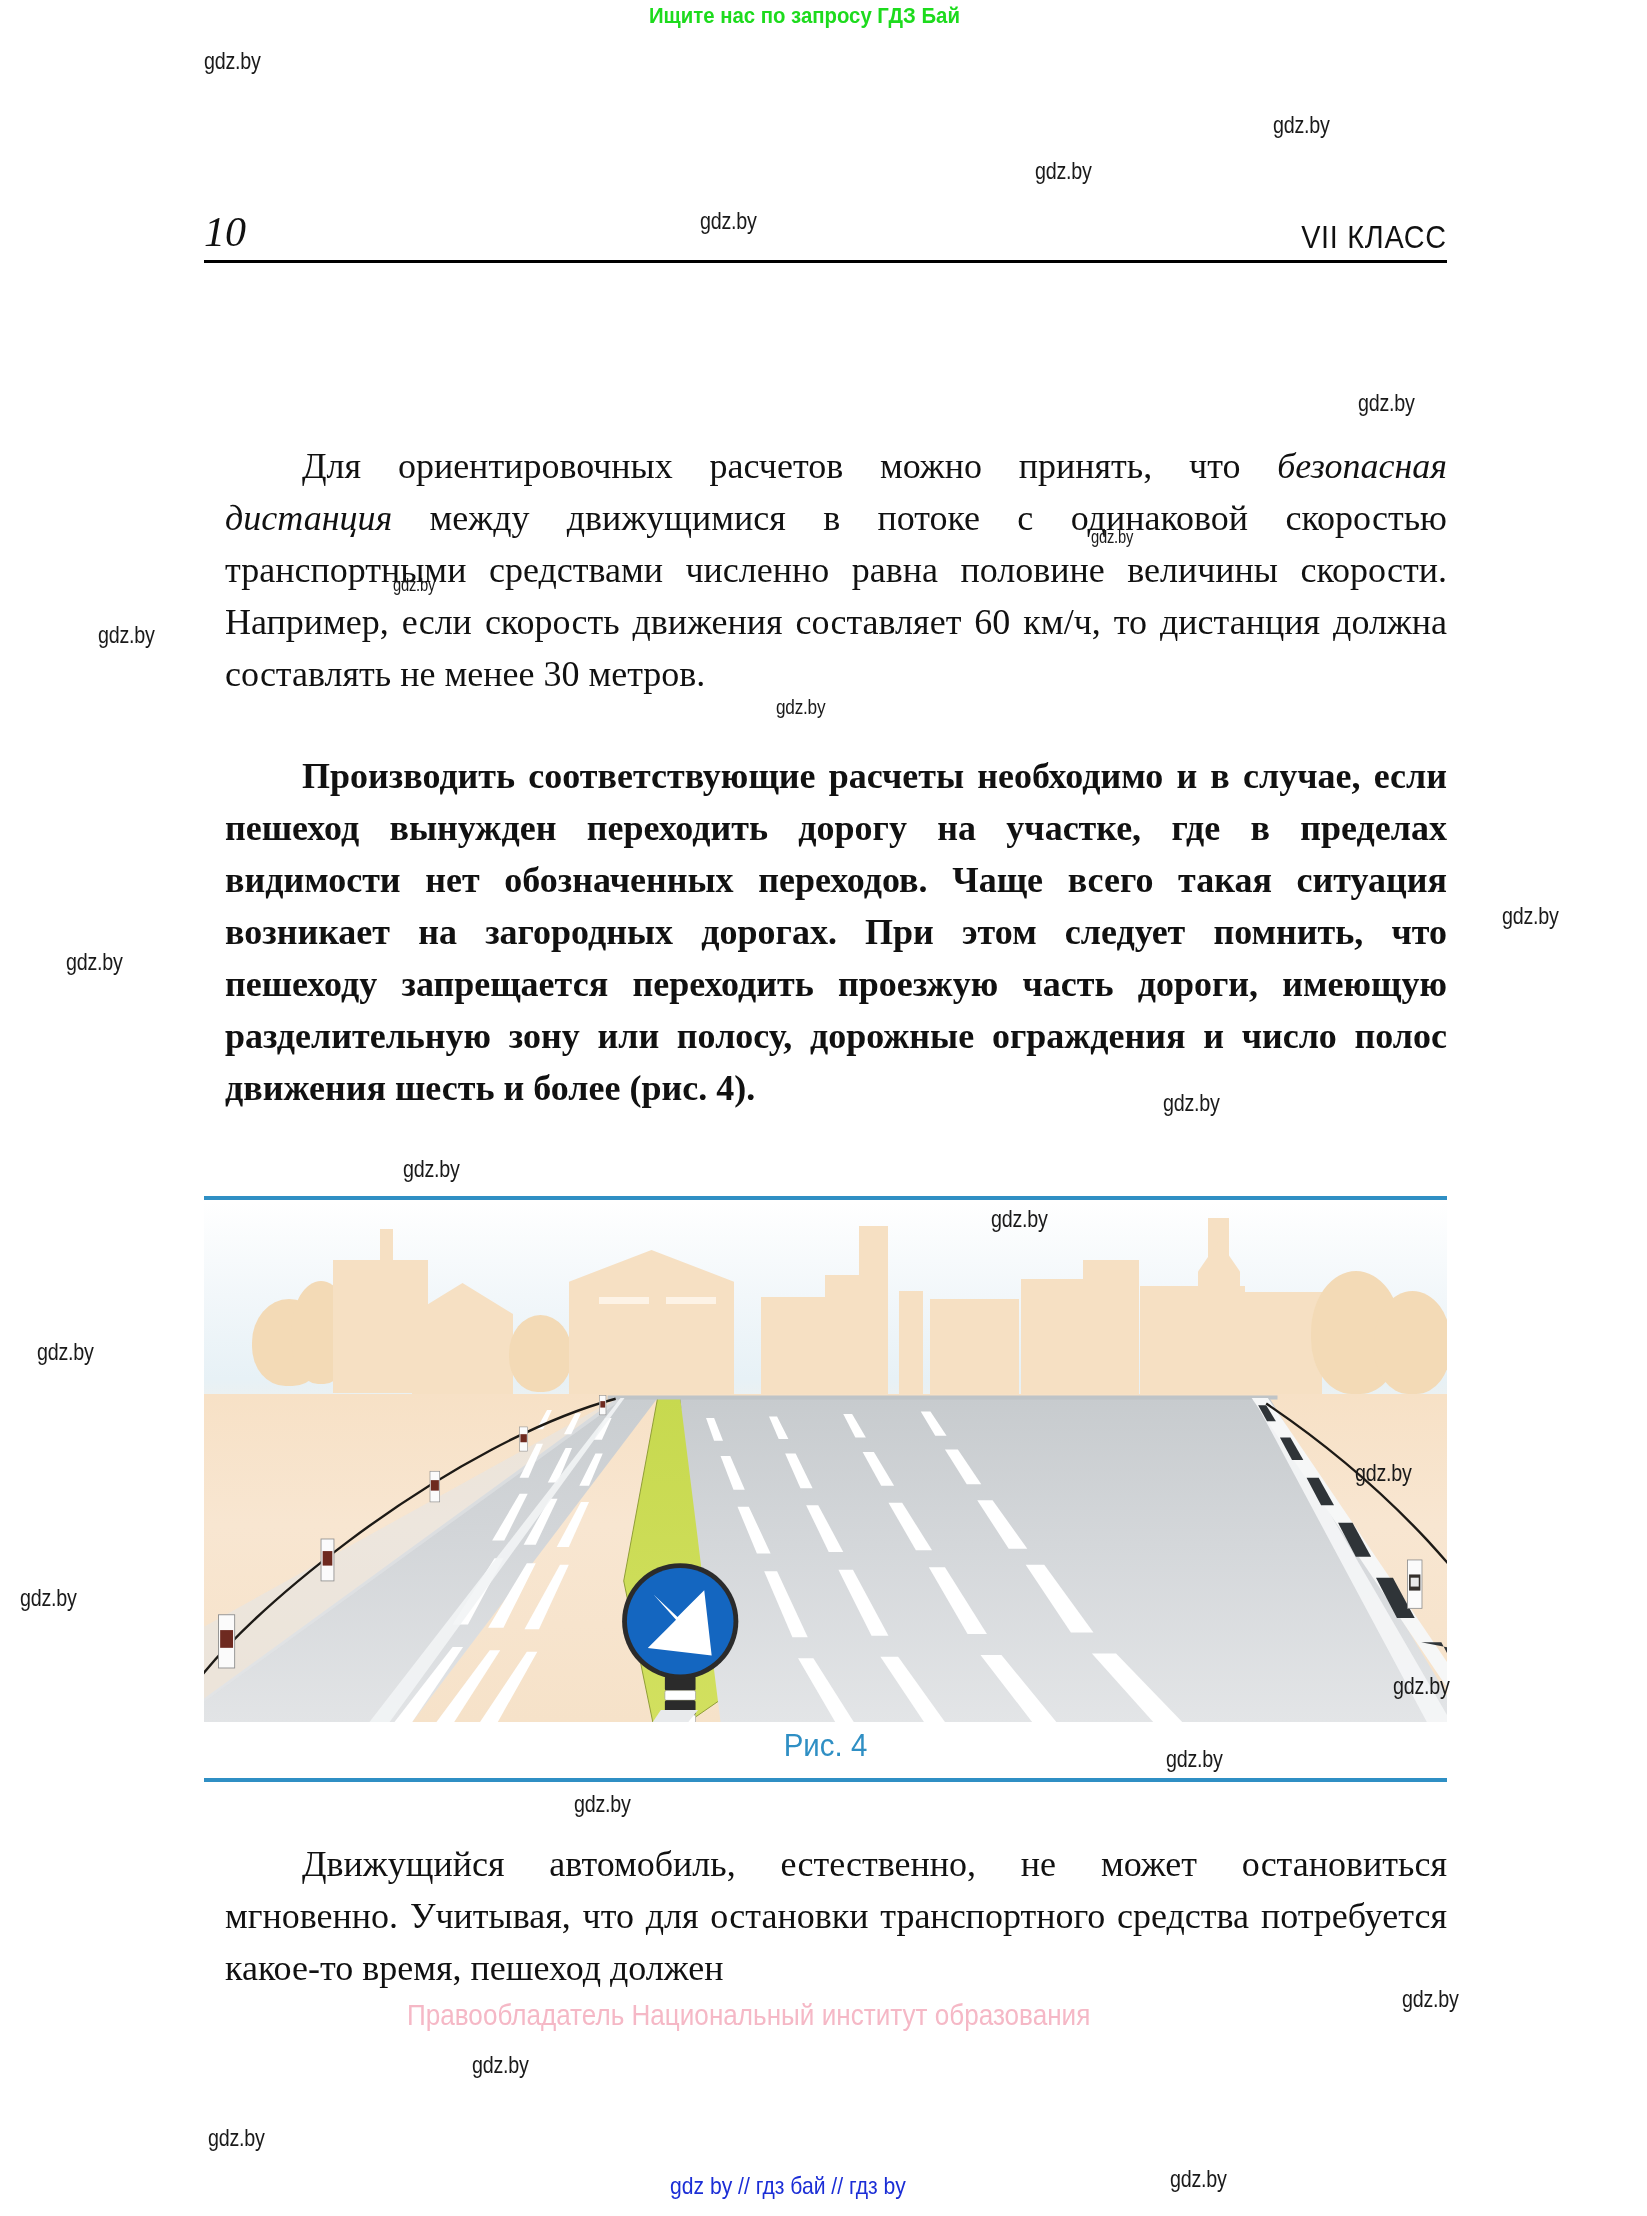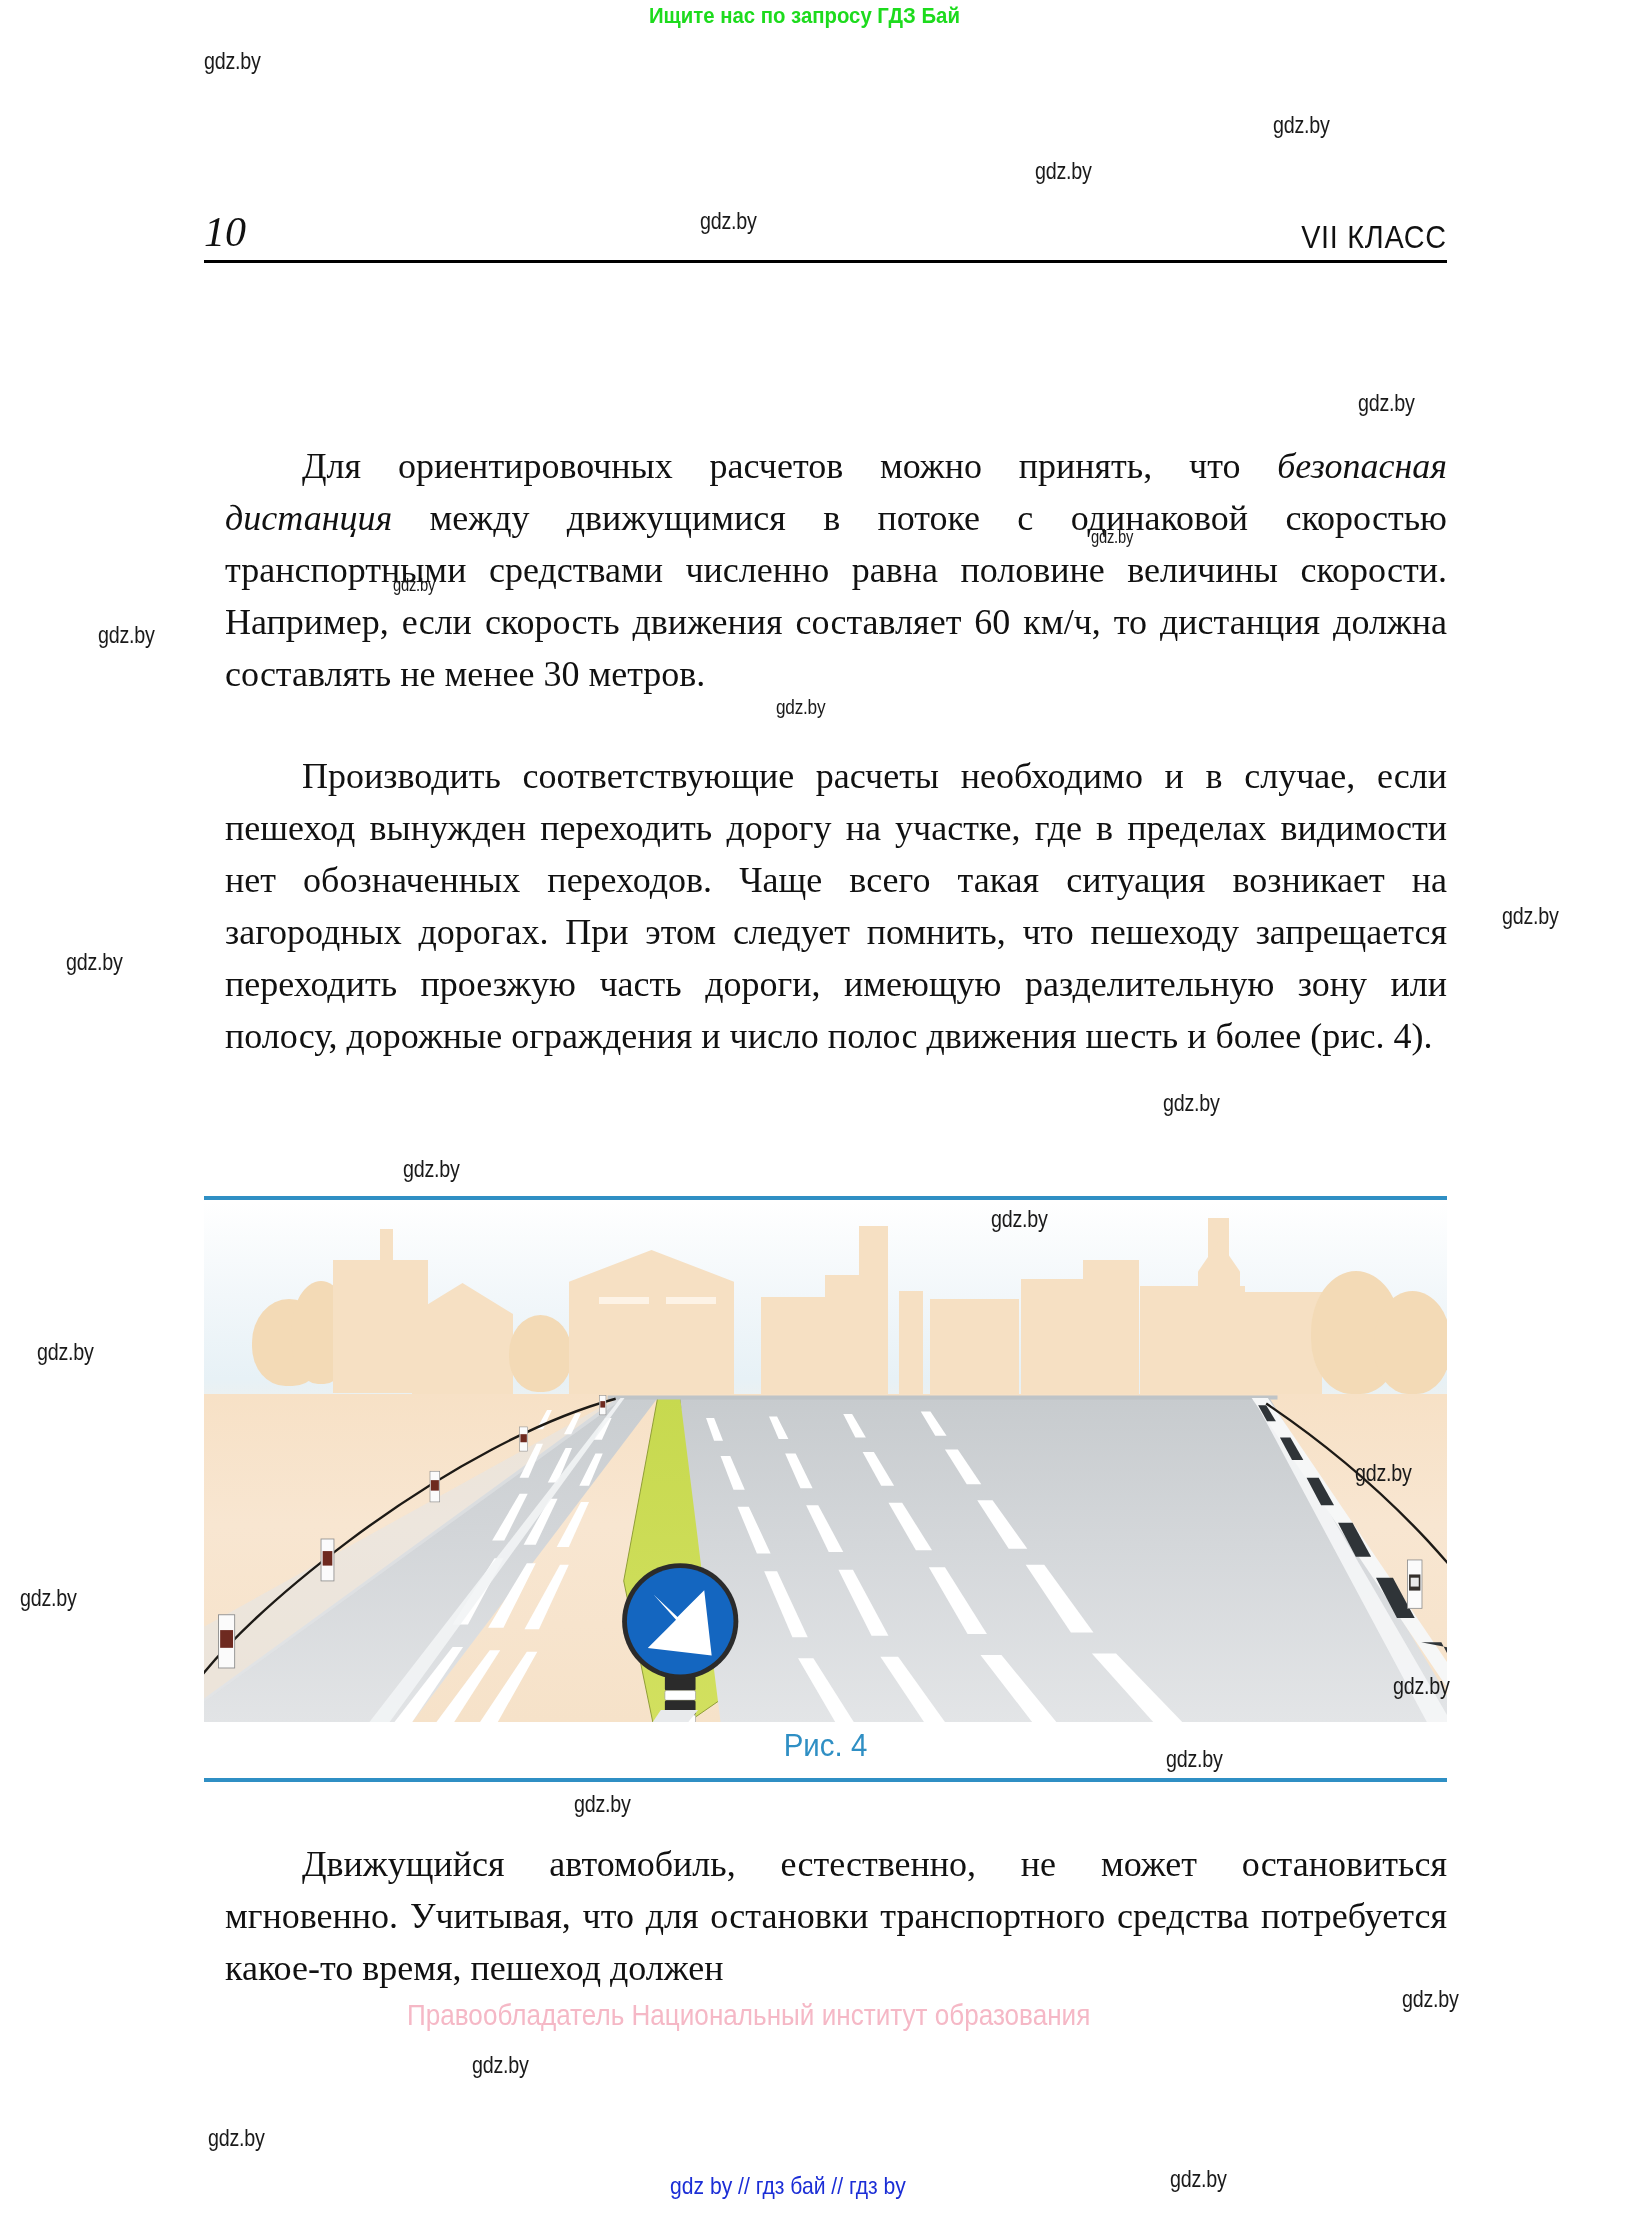--- a/index.html
+++ b/index.html
@@ -115,21 +115,21 @@
     <span class="folio">10</span>
     <span class="klass">VII КЛАСС</span>
   </div>
   <div class="rule-top"></div>
 
 
   <div class="col" style="top:440px;">
     <p class="ind"><span>Для ориентировочных расчетов можно принять, что </span><i>бе­зопасная дистанция</i><span> между движущимися в потоке с оди­наковой скоростью транспортными средствами численно рав­на половине величины скорости. Например, если скорость движения составляет 60 км/ч, то дистанция должна состав­лять не менее 30 метров.</span></p>
   </div>
 
-  <div class="col" style="top:750px;">
+  <div class="col" style="top:750px;font-weight:bold;">
     <p class="ind">Производить соответствующие расчеты необходимо и в случае, если пешеход вынужден переходить дорогу на участ­ке, где в пределах видимости нет обозначенных переходов. Чаще всего такая ситуация возникает на загородных доро­гах. При этом следует помнить, что пешеходу запрещается переходить проезжую часть дороги, имеющую разделитель­ную зону или полосу, дорожные ограждения и число полос движения шесть и более (рис. 4).</p>
   </div>
 
   <div class="fig-rule" style="top:1196px;"></div>
 
   <div class="fig-box" aria-label="Перспектива автомагистрали с разделительной полосой, дорожным знаком и ограждениями">
     <div class="sky"></div>
     <div class="ground2"></div>
 
     <div class="tree" style="left:48px;top:97px;width:74px;height:87px;"></div>

